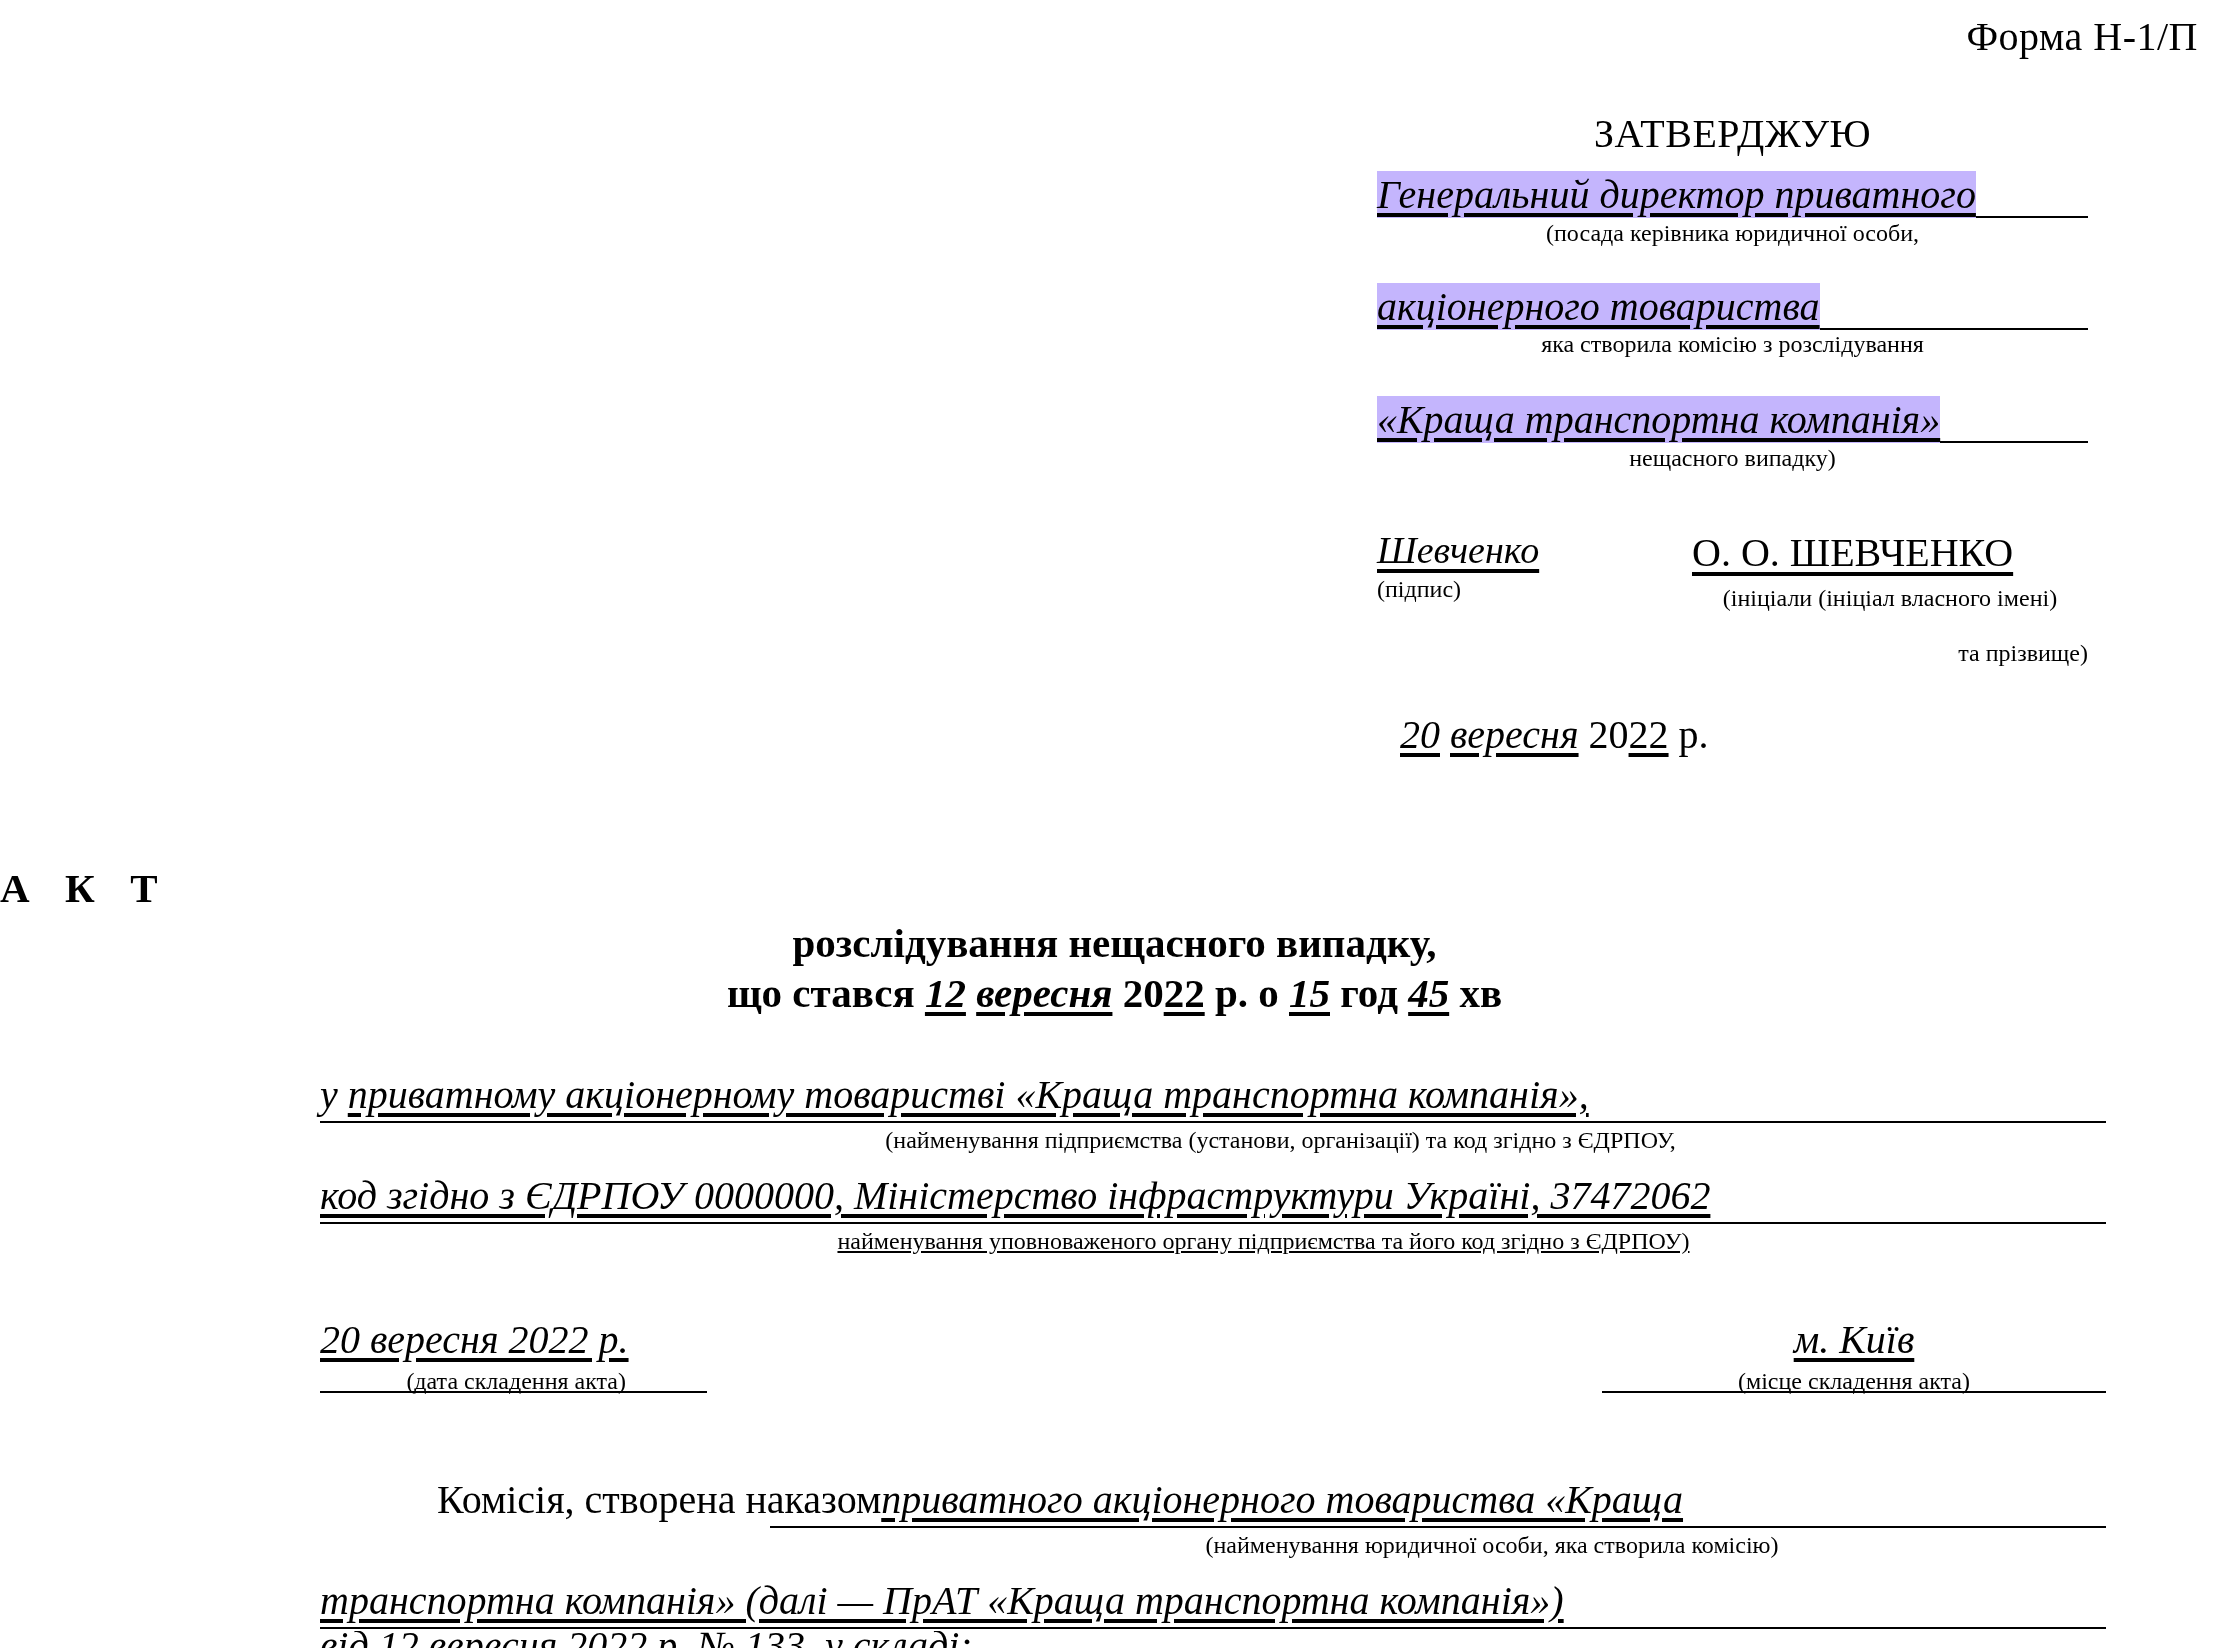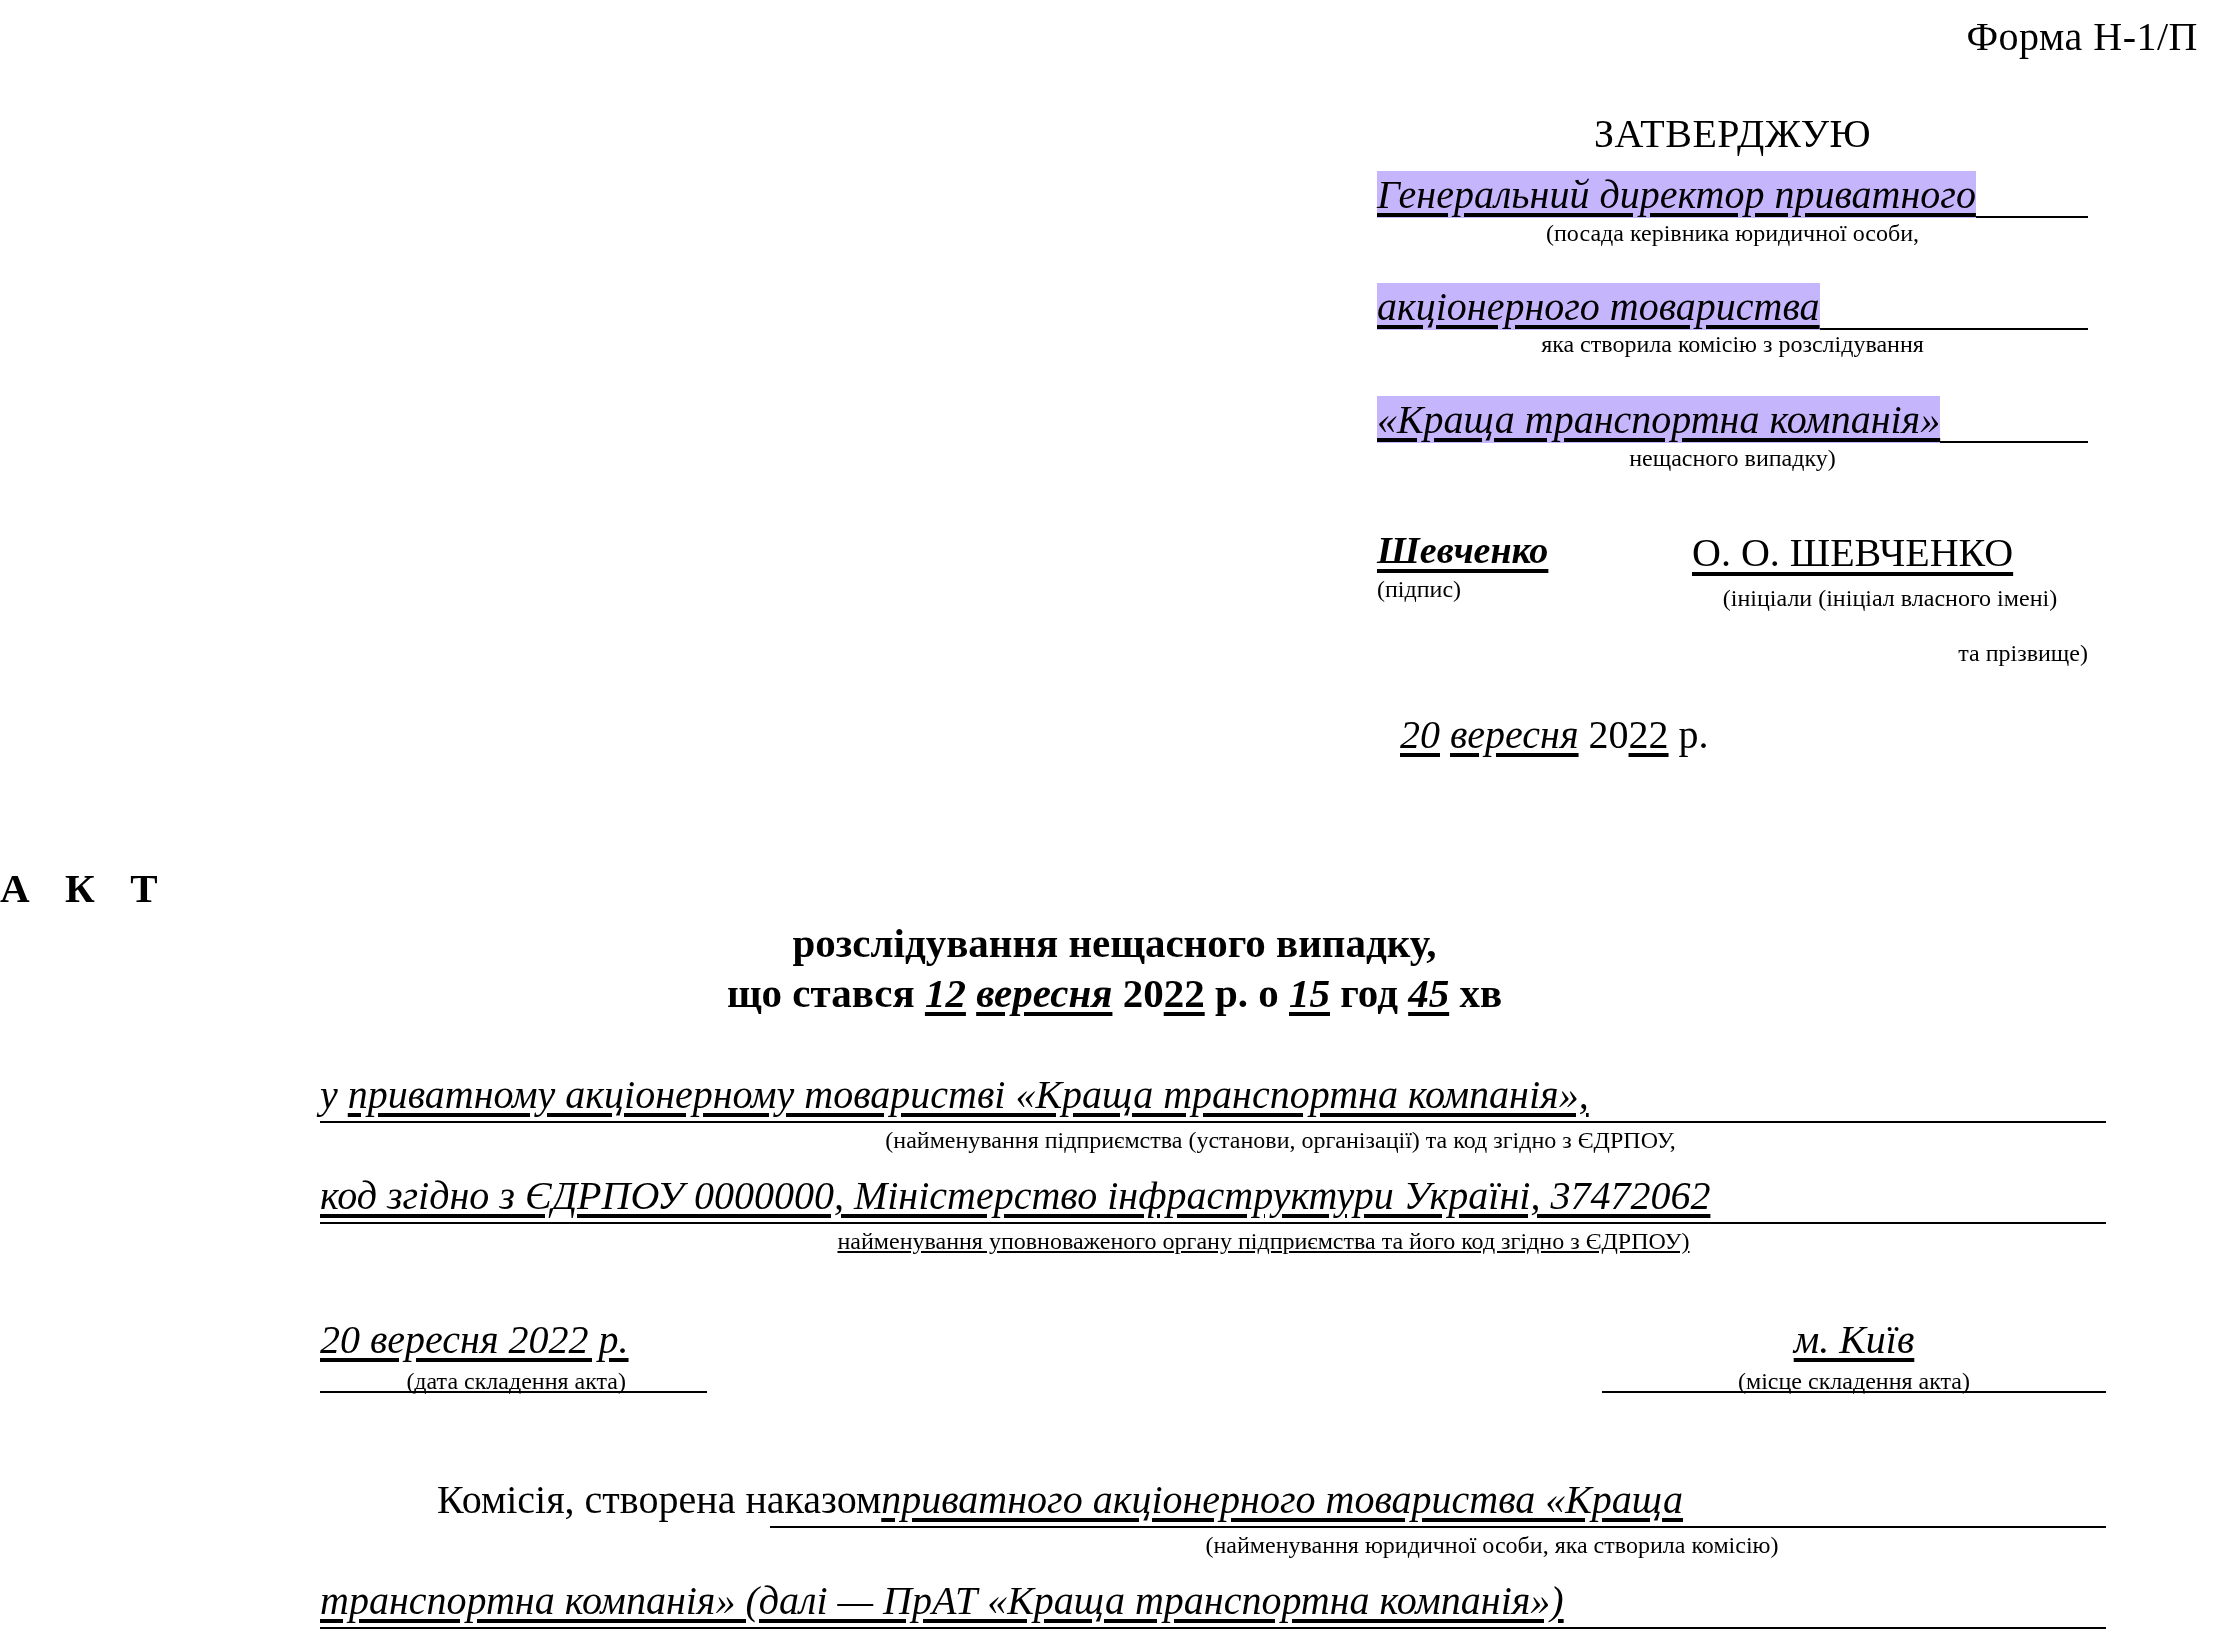--- a/index.html
+++ b/index.html
@@ -96,21 +96,21 @@
     display: flex;
     justify-content: space-between;
     align-items: flex-start;
   }
   .sig-left  { width: 176px; }
   .sig-right { width: 396px; }
 
   .sig-name {
     font-size: 38px;
     font-style: italic;
-    font-weight: bold;
+    font-weight: normal;
     text-decoration: underline;
     text-underline-offset: 6.3px;
     text-decoration-thickness: 3.6px;
     line-height: 1.15;
     word-break: break-all;
   }
   .sig-initials {
     font-size: 40px;
     text-align: left;
     text-decoration: underline;
@@ -334,15 +334,18 @@
     <div class="cap cap-comm">(найменування юридичної особи, яка створила комісію)</div>
   </div>
 
   <div class="comm-line comm-2">
     <div class="comm-inner">
       <span class="comm-text it ul">транспортна компанія» (далі — ПрАТ «Краща транспортна компанія»)</span>
       <span class="rule"></span>
     </div>
   </div>
 
+  <div class="clip-line">
+    <span class="clip-text ul">від 12 вересня 2022 р. № 133, у складі:</span>
+  </div>
 
 </div>
 
 
 </body></html>

